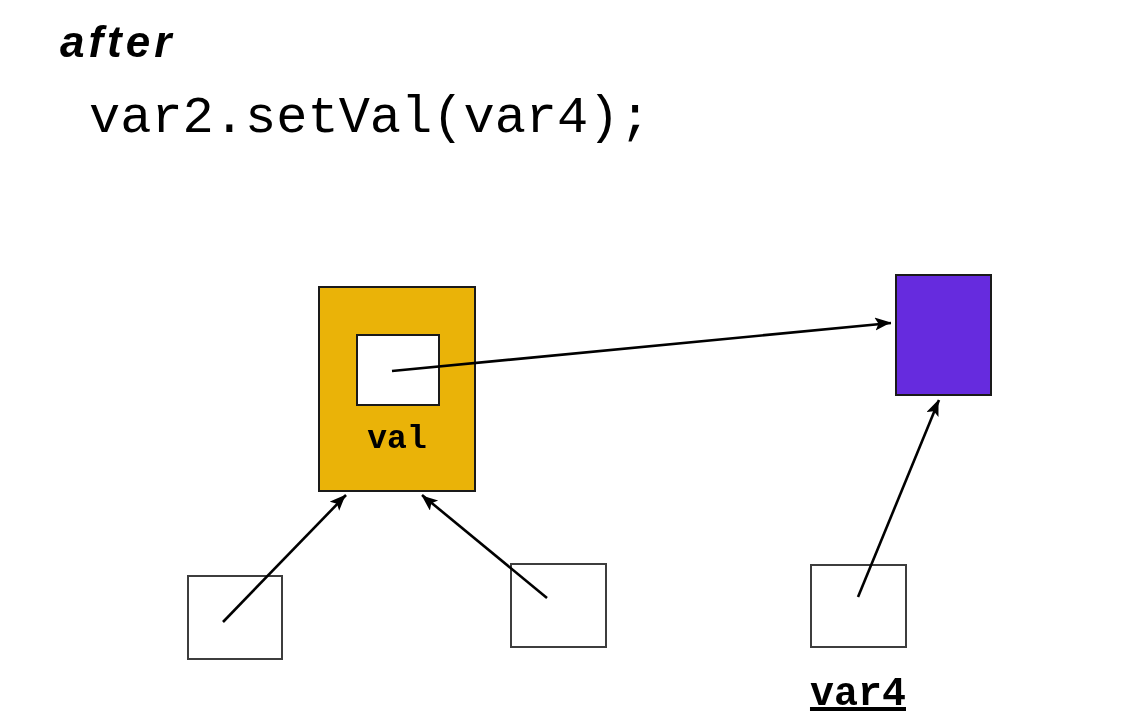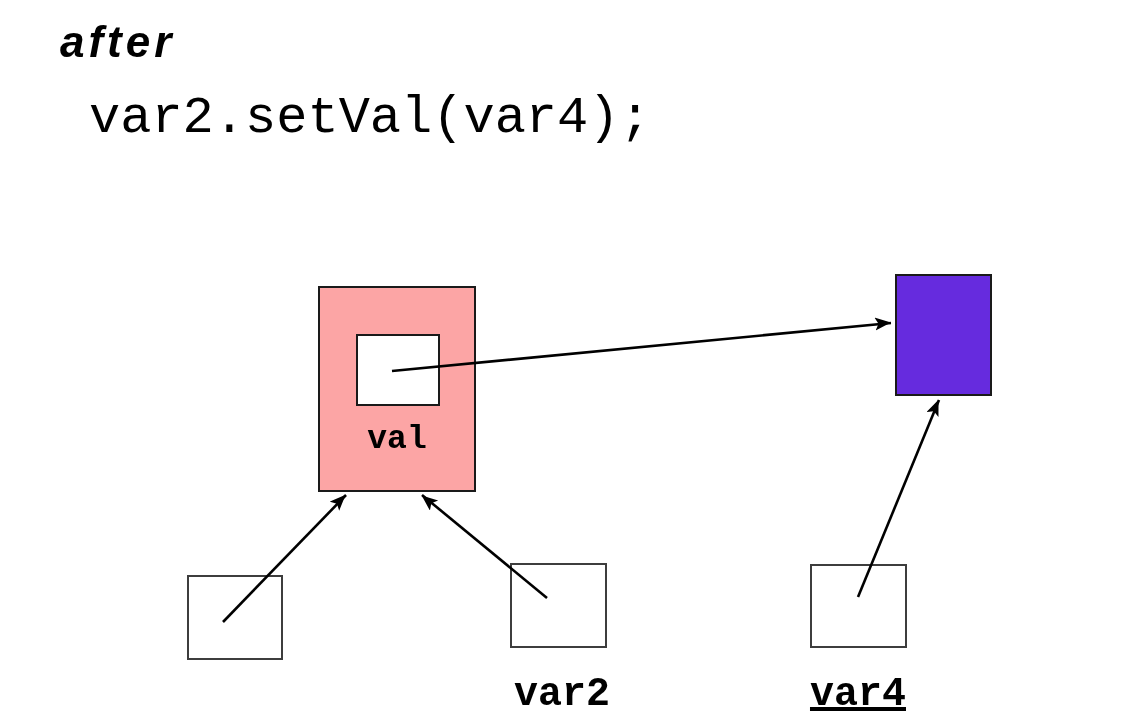--- a/index.html
+++ b/index.html
@@ -114,32 +114,31 @@
 </style>
 </head>
 <body>
 
 <div class="stage" style="background-color: rgb(255, 255, 255);">
 
   <div class="state-label" style="color: rgb(0, 0, 0);">after</div>
 
   <div class="code-line" style="color: rgb(0, 0, 0);">var2.setVal(var4);</div>
 
-  <div class="obj-box" style="background-color: #fca5a5; border-color: rgb(26, 26, 26); padding-left: 40px;">
+  <div class="obj-box" style="background-color: #eab308; border-color: rgb(26, 26, 26); padding-left: 40px;">
     <div class="field-slot"></div>
     <div class="field-label">val</div>
   </div>
 
   <div class="target-box" style="background-color: rgb(102, 43, 222); border-color: rgb(26, 26, 26);"></div>
 
   <div class="var-box v1" style="border-color: rgb(61, 61, 61);"></div>
   <div class="var-box v2" style="border-color: rgb(61, 61, 61);"></div>
   <div class="var-box v4" style="border-color: rgb(61, 61, 61);"></div>
 
-  <div class="var-label l2">var2</div>
   <div class="var-label l4">var4</div>
 
   <svg class="arrows-layer" width="1143" height="728" viewBox="0 0 1143 728">
     <defs>
       <marker id="ah" markerUnits="userSpaceOnUse" markerWidth="20" markerHeight="16" refX="16" refY="7" orient="auto">
         <path d="M0,0 L16,6.5 L0,13 L3.5,6.5 Z" fill="#000000"></path>
       </marker>
     </defs>
     <line x1="392" y1="371" x2="891" y2="323" stroke-width="2.6" marker-end="url(#ah)" stroke="#000000"></line>
     <line x1="223" y1="622" x2="346" y2="495" stroke-width="2.6" marker-end="url(#ah)" stroke="#000000"></line>

